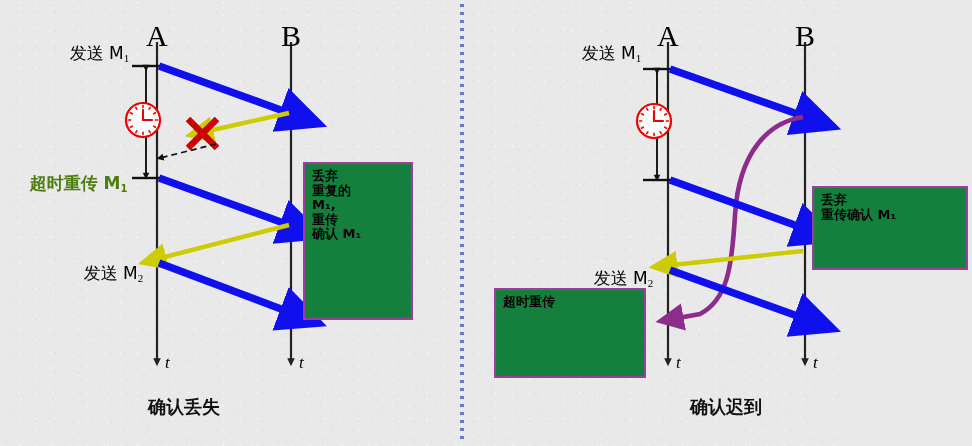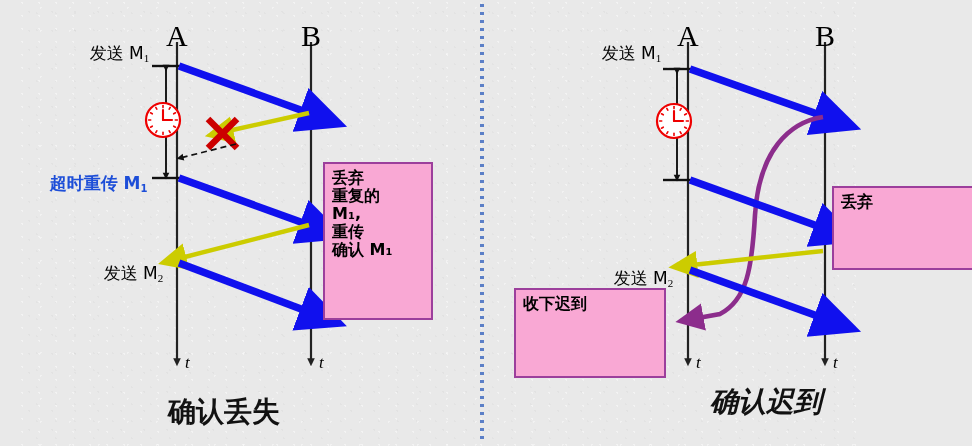--- a/index.html
+++ b/index.html
@@ -3,47 +3,47 @@
 <meta charset="utf-8">
 <style>
   html,body{margin:0;padding:0;}
   body{
     width:972px;height:446px;
     background:#e9e9e9;
     font-family:"Liberation Sans","DejaVu Sans",sans-serif;
     overflow:hidden;
     position:relative;
   }
-  #stage{position:absolute;inset:0;width:836px;height:446px;margin-left:20px;}
+  #stage{position:absolute;inset:0;width:836px;height:446px;}
   .noise{position:absolute;inset:0;pointer-events:none;
     background-image:
       radial-gradient(circle at 13% 21%, rgba(255,255,255,.55) 0 1px, transparent 1px),
       radial-gradient(circle at 41% 62%, rgba(0,0,0,.035) 0 1px, transparent 1px),
       radial-gradient(circle at 72% 33%, rgba(255,255,255,.5) 0 1px, transparent 1px),
       radial-gradient(circle at 88% 79%, rgba(0,0,0,.03) 0 1px, transparent 1px);
     background-size:17px 13px, 23px 19px, 29px 23px, 19px 17px;
     opacity:.85;
   }
   svg#art{position:absolute;left:0;top:0;width:972px;height:446px;}
   .lbl{position:absolute;white-space:pre;line-height:1;}
   .cjk{font-family:"DejaVu Sans","Liberation Sans",sans-serif;}
   .node-letter{font-size:30px;color:#000;font-weight:400;font-family:"Liberation Serif","DejaVu Serif",serif;}
   .send-label{font-size:17px;color:#000;}
   .send-label .sub{font-size:11px;vertical-align:-3px;font-family:"Liberation Serif","DejaVu Serif",serif;}
-  .red-label{font-size:17px;color:#1d4ed8;font-weight:bold;}
+  .red-label{font-size:17px;color:#4d7c0f;font-weight:bold;}
   .red-label .sub{font-size:10px;vertical-align:-3px;}
   .t-axis{font-size:17px;font-style:italic;color:#000;font-family:"Liberation Serif","DejaVu Serif",serif;}
-  .caption{font-size:28px;font-weight:bold;color:#111;}
+  .caption{font-size:18px;font-weight:bold;color:#111;}
   .note{
     position:absolute;
-    background:#f9a8d4;
+    background:#15803d;
     border:2px solid #9c3f9c;
     color:#000;
     font-weight:bold;
-    font-size:16px;
+    font-size:13px;
     line-height:1.12;
     padding:5px 6px 5px 7px;
     box-sizing:border-box;
   }
 </style>
 </head>
 <body>
 
 <div id="stage">
   <div class="noise"></div>
@@ -200,20 +200,21 @@
 
   <div class="lbl send-label cjk" style="left:572px;top:253px;">
     <span>发送 M</span><span class="sub">2</span>
   </div>
 
   <div class="lbl t-axis" style="left:676px;top:354px;">t</div>
   <div class="lbl t-axis" style="left:813px;top:354px;">t</div>
 
   <div class="note cjk" style="left:812px;top:186px;width:156px;height:84px;">
     <div>丢弃</div>
+    <div>重传确认 M₁</div>
   </div>
 
   <div class="note cjk" style="left:494px;top:288px;width:152px;height:90px;">
-    <div>收下迟到</div>
-  </div>
-
-  <div class="lbl caption cjk" style="left:690px;top:388px;font-style:italic;">确认迟到</div>
+    <div>超时重传</div>
+  </div>
+
+  <div class="lbl caption cjk" style="left:690px;top:398px;">确认迟到</div>
 </div>
 
 </body></html>

